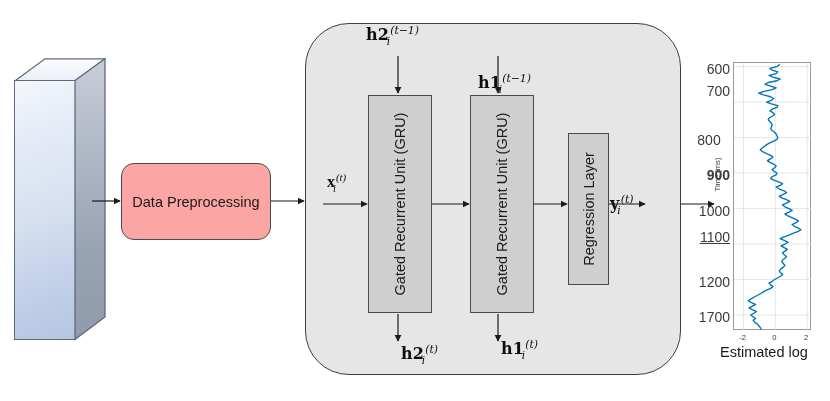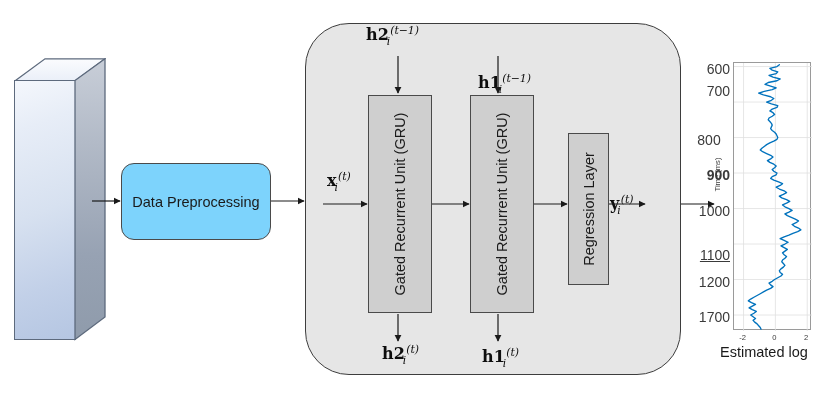--- a/index.html
+++ b/index.html
@@ -19,21 +19,21 @@
   }
   #cube-top{
     position:absolute;left:0px;top:0px;width:92px;height:24px;
   }
   #cube-side{
     position:absolute;left:60px;top:0px;width:32px;height:284px;
   }
 
   
   .proc-box{
-    position:absolute;background:#7dd3fc;border:1.6px solid #4a4a4a;
+    position:absolute;background:#fca5a5;border:1.6px solid #4a4a4a;
     border-radius:13px;box-sizing:border-box;
     display:flex;align-items:center;justify-content:center;
     font-size:14.5px;color:#1a1a1a;
   }
   #prep-box{left:121px;top:163px;width:150px;height:77px;}
 
   
   #net-container{
     position:absolute;left:305px;top:23px;width:376px;height:352px;
     background:#e6e6e6;border:1.7px solid #3d3d3d;border-radius:44px;
@@ -56,28 +56,28 @@
 
   
   .math{
     position:absolute;font-family:"DejaVu Serif", serif;
     color:#0d0d0d;white-space:nowrap;line-height:1;
   }
   .math .bld{font-weight:bold;}
   .math .sup{font-size:.68em;vertical-align:super;font-style:italic;font-weight:normal;}
   .math .sub{font-size:.66em;vertical-align:sub;font-style:italic;font-weight:normal;margin-left:-2px;}
   .m-top{font-size:16px;}
-  .m-bot{font-size:16px;}
+  .m-bot{font-size:16px;margin-left:19px;}
   .m-io{font-size:16px;}
 
   #lbl-h2-prev{left:366px;top:26px;}
   #lbl-h1-prev{left:478px;top:26px;margin-top:48px;}
   #lbl-h2-cur{left:382px;top:345px;}
-  #lbl-h1-cur{left:482px;top:348px;}
-  #lbl-x{left:327px;top:172px;}
+  #lbl-h1-cur{left:482px;top:340px;}
+  #lbl-x{left:327px;top:172px;font-family:Liberation Serif, serif;}
   #lbl-y{left:610px;top:160px;margin-top:35px;}
 
   
   #wires{position:absolute;left:0;top:0;width:830px;height:401px;pointer-events:none;}
 
   
   #plot-group{position:absolute;left:700px;top:52px;width:125px;height:300px;}
   #plot-axes{
     position:absolute;left:33px;top:10px;width:78px;height:268px;
     background:#ffffff;border:1px solid #9a9a9a;box-sizing:border-box;
@@ -218,21 +218,21 @@
           </g>
         <polyline id="curve" fill="none" stroke-width="1.35" stroke-linejoin="round" stroke-linecap="round" points="45.37,1.77 42.98,3.55 35.82,5.32 38.20,7.10 43.78,8.87 42.18,10.65 35.02,12.42 39.00,14.20 46.16,15.97 42.98,17.75 34.22,19.52 31.04,21.30 36.61,23.07 42.18,24.85 38.20,26.62 30.24,28.40 24.67,30.17 29.45,31.95 36.61,33.72 39.80,35.50 37.41,37.27 32.63,39.05 37.41,40.82 43.78,42.60 42.98,44.37 38.20,46.15 35.82,47.92 39.00,49.70 40.59,51.47 38.20,53.25 35.02,55.02 34.22,56.79 35.82,58.57 37.41,60.34 38.20,62.12 37.41,63.89 36.61,65.67 38.20,67.44 40.59,69.22 42.18,70.99 42.98,72.77 43.78,74.54 42.98,76.32 39.80,78.09 35.82,79.87 32.63,81.64 30.24,83.42 27.86,85.19 26.27,86.97 28.65,88.74 32.63,90.52 36.61,92.29 39.00,94.07 36.61,95.84 33.43,97.62 35.82,99.39 39.80,101.17 42.18,102.94 40.59,104.72 38.20,106.49 39.80,108.26 42.98,110.04 42.18,111.81 38.20,113.59 36.61,115.36 39.80,117.14 44.57,118.91 48.55,120.69 46.16,122.46 42.18,124.24 45.37,126.01 50.14,127.79 52.53,129.56 49.35,131.34 45.37,133.11 47.76,134.89 52.53,136.66 55.71,138.44 52.53,140.21 48.55,141.99 50.94,143.76 54.92,145.54 58.10,147.31 54.92,149.09 50.94,150.86 53.33,152.64 57.31,154.41 61.29,156.19 64.47,157.96 62.08,159.74 58.10,161.51 60.49,163.28 64.47,165.06 66.86,166.83 63.67,168.61 58.90,170.38 54.92,172.16 50.14,173.93 46.16,175.71 50.14,177.48 54.12,179.26 50.94,181.03 46.96,182.81 50.14,184.58 53.33,186.36 50.94,188.13 48.55,189.91 50.14,191.68 52.53,193.46 50.94,195.23 48.55,197.01 47.76,198.78 49.35,200.56 50.94,202.33 49.35,204.11 46.96,205.88 45.37,207.66 46.16,209.43 48.55,211.21 46.96,212.98 43.78,214.75 40.59,216.53 38.20,218.30 35.02,220.08 36.61,221.85 39.00,223.63 36.61,225.40 32.63,227.18 29.45,228.95 26.27,230.73 23.08,232.50 19.90,234.28 16.71,236.05 14.33,237.83 17.51,239.60 21.49,241.38 18.31,243.15 15.12,244.93 18.31,246.70 22.29,248.48 19.90,250.25 16.71,252.03 19.10,253.80 21.49,255.58 19.10,257.35 20.69,259.13 23.08,260.90 24.67,262.68 26.27,264.45 27.06,266.23" stroke="#0072bd"></polyline>
       </svg>
     </div>
     <div id="ytick-host">
         <div class="ytick" style="left: -12px; width: 42px; top: 8.54967px;">600</div>
         <div class="ytick" style="left: -12px; width: 42px; top: 31px;">700</div>
         <div class="ytick" style="left: -12px; width: 42px; top: 79.543px; text-align: center;">800</div>
         <div class="ytick" style="left: -12px; width: 42px; top: 115.04px; font-weight: bold;">900</div>
         <div class="ytick" style="left: -12px; width: 42px; top: 150.536px;">1000</div>
-        <div class="ytick" style="left: -12px; width: 42px; top: 195px; text-decoration: underline;">1100</div>
+        <div class="ytick" style="left: -12px; width: 42px; top: 177px; text-decoration: underline;">1100</div>
         <div class="ytick" style="left: -12px; width: 42px; top: 221.53px;">1200</div>
         <div class="ytick" style="left: -12px; width: 42px; top: 257.026px;">1700</div>
       </div>
     <div id="xtick-host">
         <div class="xtick" style="left: 30.551px; top: 281px;">-2</div>
         <div class="xtick" style="left: 62.3878px; top: 281px;">0</div>
         <div class="xtick" style="left: 94.2245px; top: 281px;">2</div>
       </div>
     <div id="plot-caption">Estimated log</div>
   </div>

